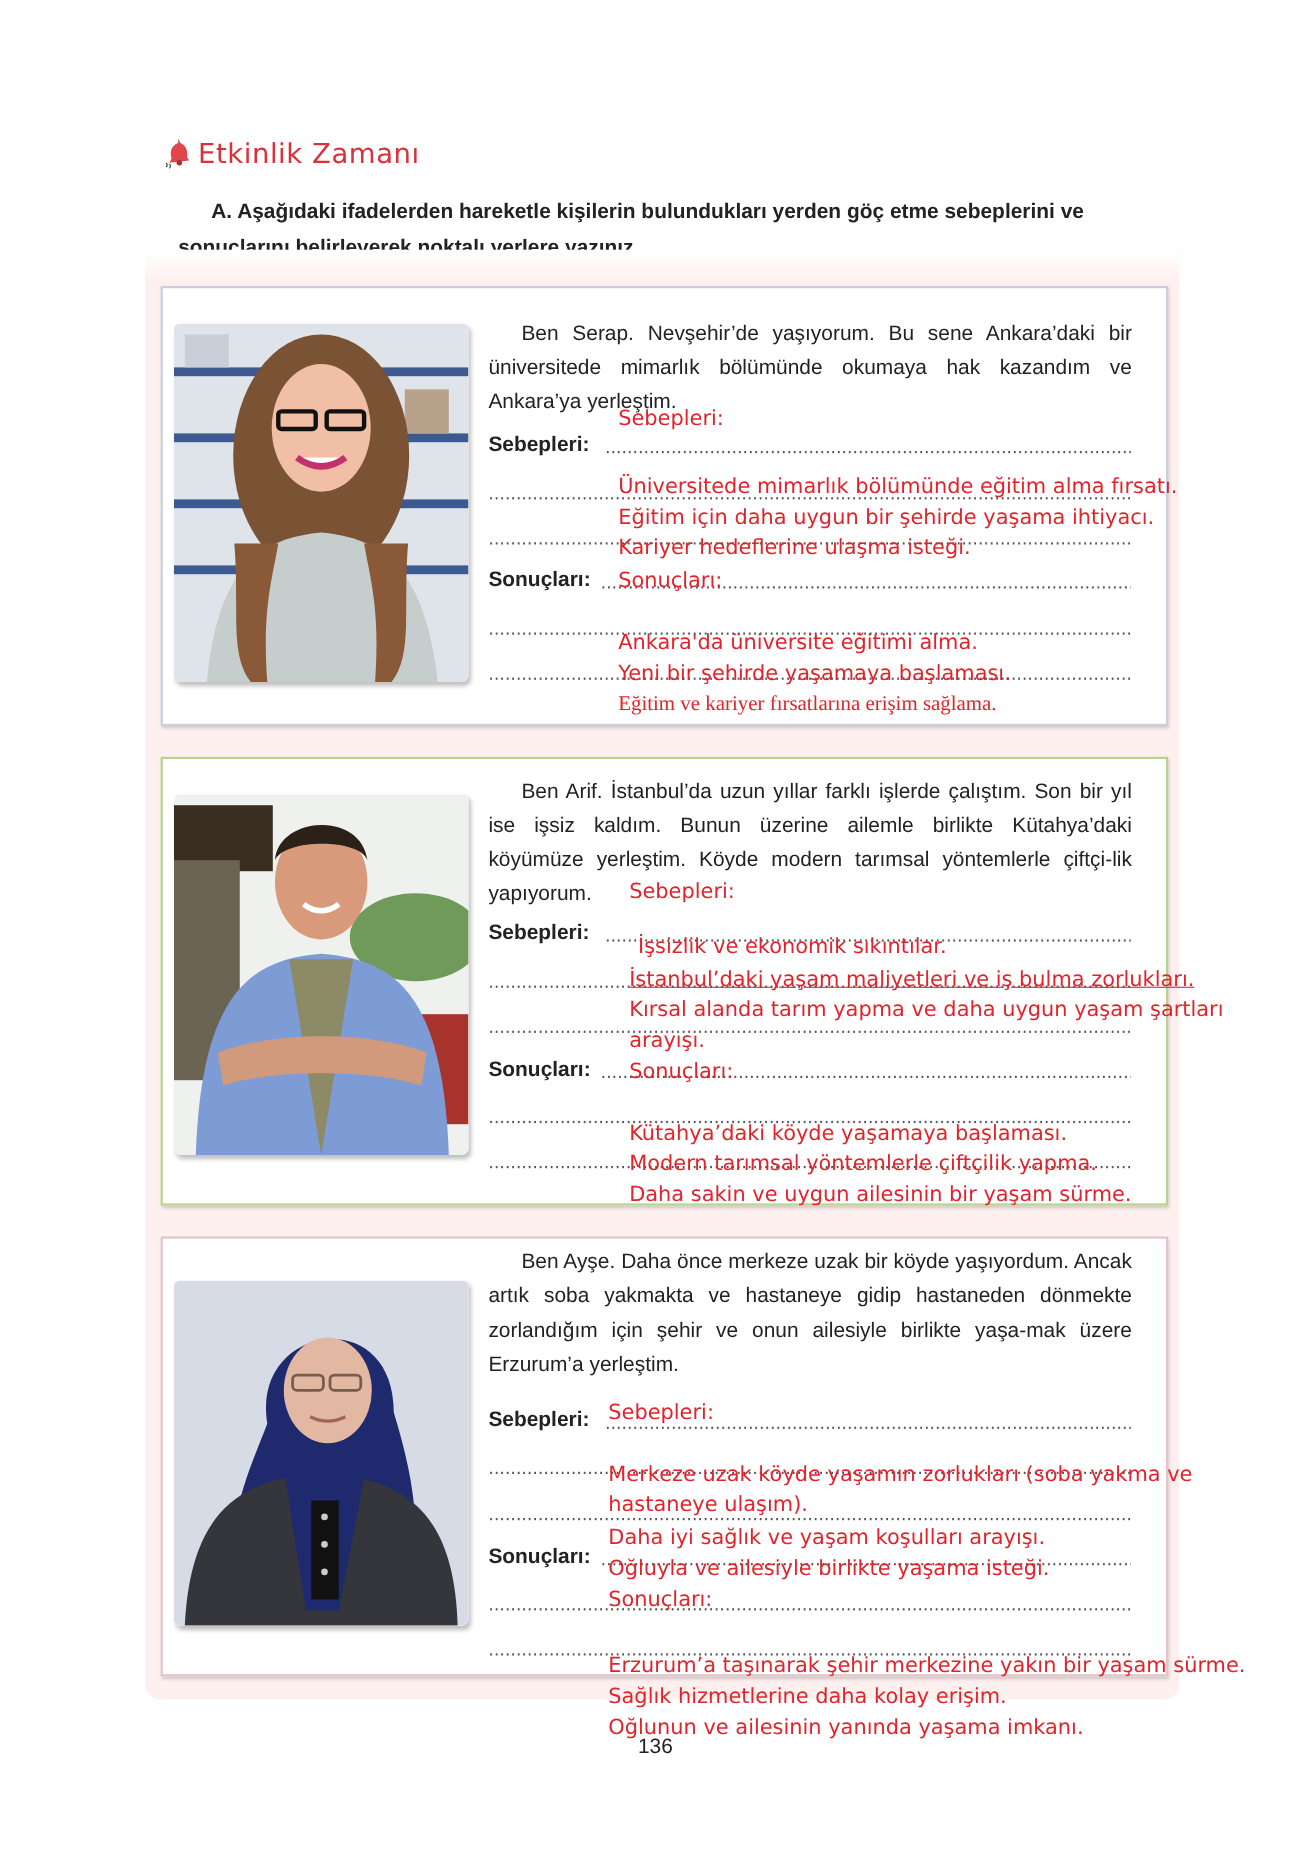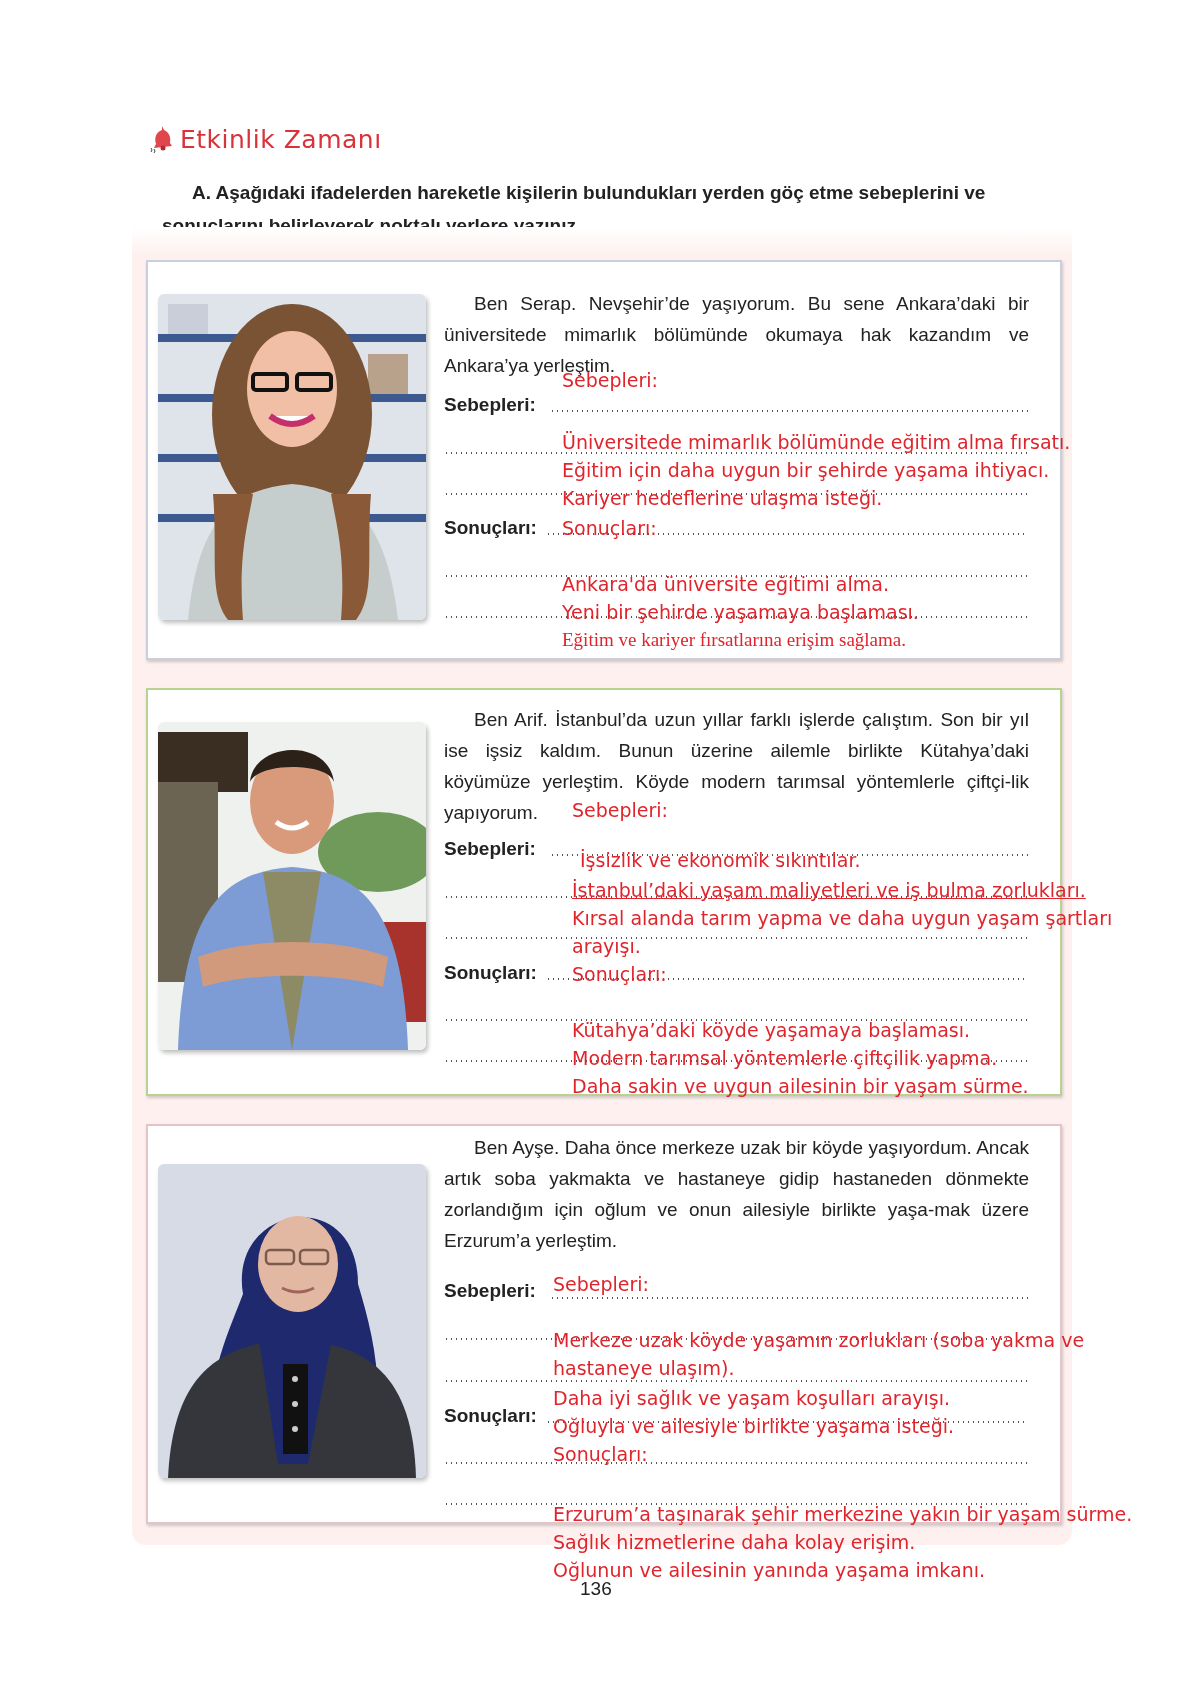--- a/index.html
+++ b/index.html
@@ -167,21 +167,21 @@
     <rect x="142" y="86" width="28" height="14" rx="4" fill="none" stroke="#7a5b4d" stroke-width="2.5"></rect>
     <path d="M124 124 q16 8 32 0" stroke="#a0645a" stroke-width="3" fill="none"></path>
     <path d="M10 314 C15 210 60 180 134 175 C210 180 255 210 258 314 Z" fill="#34363c"></path>
     <path d="M100 170 L120 300 L150 300 L175 170 Z" fill="#1f2a6e"></path>
     <rect x="125" y="200" width="25" height="90" fill="#111"></rect>
     <circle cx="137" cy="215" r="3" fill="#ccc"></circle>
       <circle cx="137" cy="240" r="3" fill="#ccc"></circle>
       <circle cx="137" cy="265" r="3" fill="#ccc"></circle>
   </svg>
 </div>
-<div class="story s3"><span class="indent"></span><span>Ben Ayşe. Daha önce merkeze uzak bir köyde yaşıyordum. Ancak artık soba yakmakta ve hastaneye gidip hastaneden dönmekte zorlandığım için oğlum ve onun ailesiyle birlikte yaşa-mak üzere Erzurum’a yerleştim.</span></div>
+<div class="story s3"><span class="indent"></span><span>Ben Ayşe. Daha önce merkeze uzak bir köyde yaşıyordum. Ancak artık soba yakmakta ve hastaneye gidip hastaneden dönmekte zorlandığım için şehir ve onun ailesiyle birlikte yaşa-mak üzere Erzurum’a yerleştim.</span></div>
 <span class="label" style="top:1280px;">Sebepleri:</span>
 <span class="ans" style="left:553px; top:1270px;">Sebepleri:</span>
 <div class="dots" style="left:550px; top:1297px; width:478px;"></div>
 <div class="dots" style="left:444px; top:1338px; width:584px;"></div>
 <div class="dots" style="left:444px; top:1380px; width:584px;"></div>
 <span class="label" style="top:1405px;">Sonuçları:</span>
 <div class="dots" style="left:546px; top:1421px; width:482px;"></div>
 <div class="dots" style="left:444px; top:1462px; width:584px;"></div>
 <div class="dots" style="left:444px; top:1503px; width:584px;"></div>
 <span class="ans" style="left:553px; top:1326px;">Merkeze uzak köyde yaşamın zorlukları (soba yakma ve</span>

